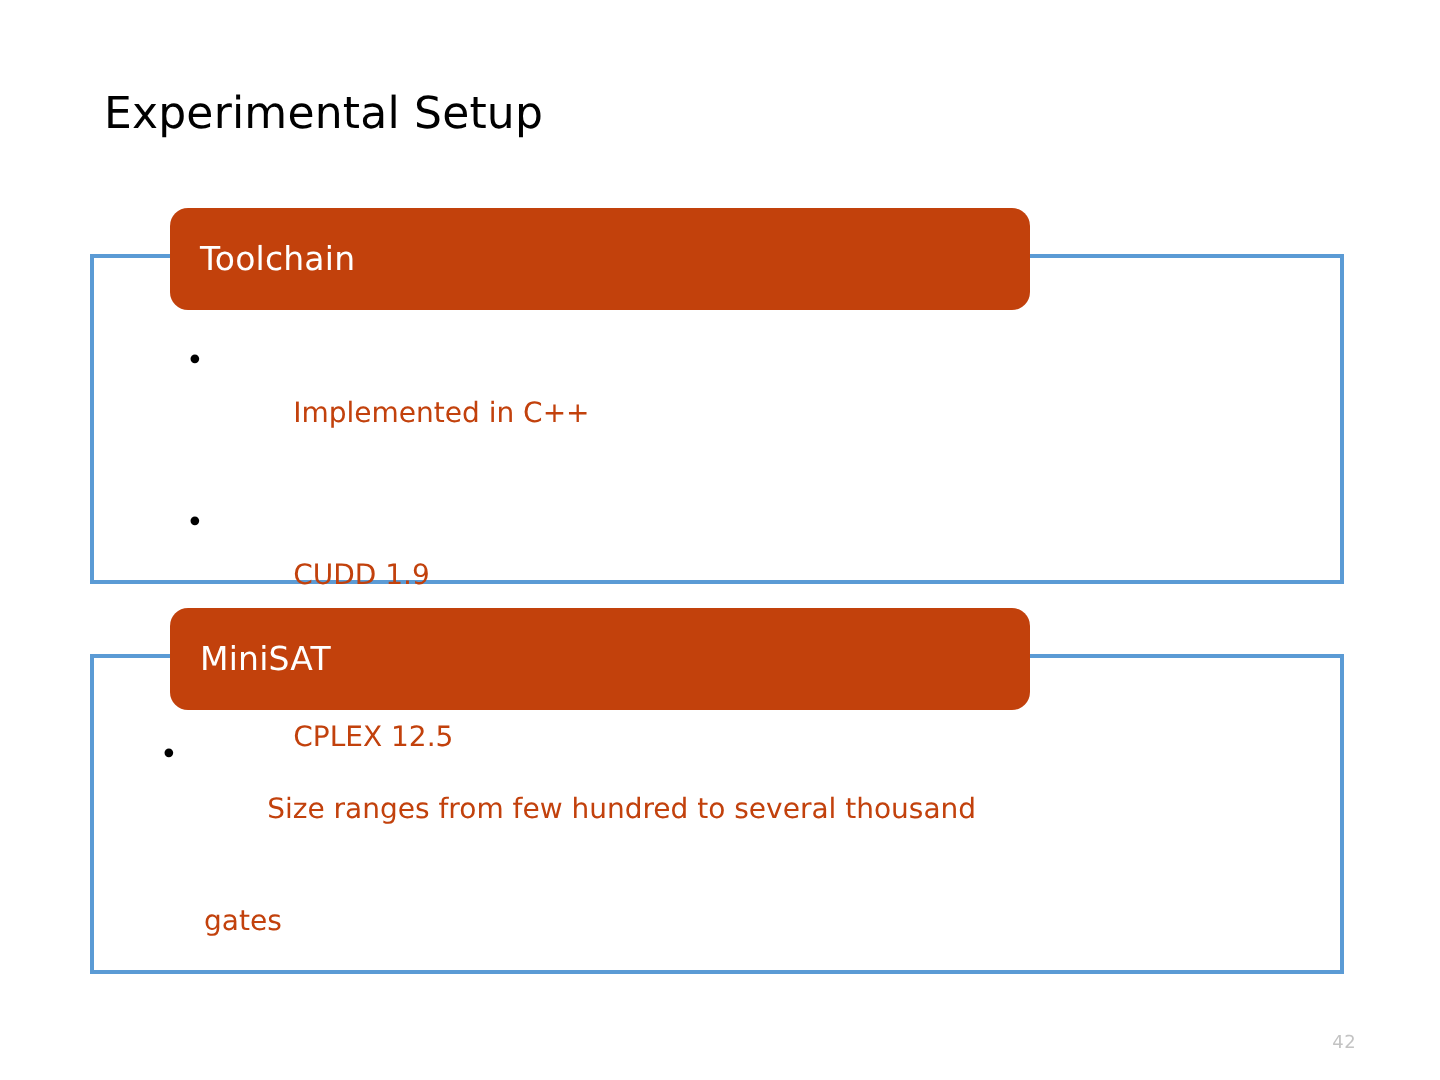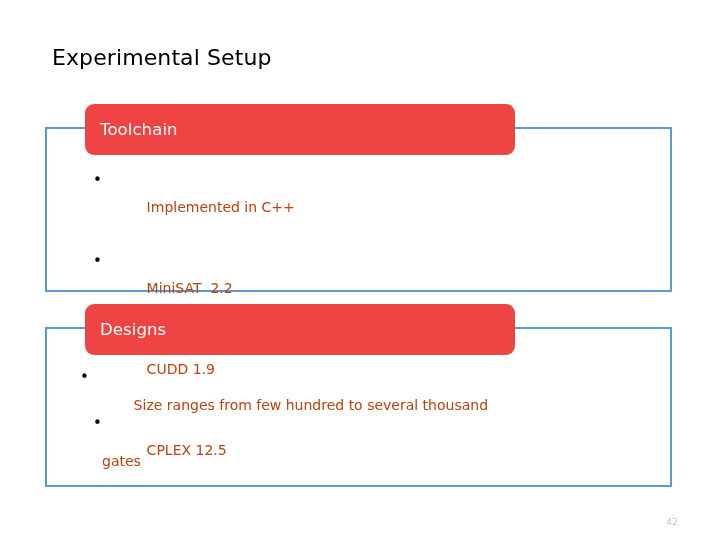--- a/index.html
+++ b/index.html
@@ -58,21 +58,21 @@
     background: transparent;
   }
 
   
   .group-header {
     position: absolute;
     left: 40px;
     top: -23px;
     width: 430px;
     height: 51px;
-    background: #ef4444;
+    background: #c2410c;
     border-radius: 9px;
     box-sizing: border-box;
     display: flex;
     align-items: center;
     padding-left: 15px;
     z-index: 2;
   }
   .group-header-label {
     color: #ffffff;
     font-size: 16.5px;
@@ -150,37 +150,34 @@
 
     <div class="group-header">
       <span class="group-header-label">Toolchain</span>
     </div>
 
     <ul class="bullet-list bullet-list-1">
       <li class="bullet-item">
         <span>Implemented in C++</span>
       </li>
       <li class="bullet-item">
-        <span>MiniSAT  2.2</span>
-      </li>
-      <li class="bullet-item">
         <span>CUDD 1.9</span>
       </li>
       <li class="bullet-item">
         <span>CPLEX 12.5</span>
       </li>
     </ul>
   </div>
 
   <div class="group group-2">
 
     <div class="group-frame"></div>
 
     <div class="group-header">
-      <span class="group-header-label">Designs</span>
+      <span class="group-header-label">MiniSAT</span>
     </div>
 
     <ul class="bullet-list bullet-list-2">
       <li class="bullet-item">
         <span>Size ranges from few hundred to several thousand</span>
         <span class="cont-line">gates</span>
       </li>
 
     </ul>
   </div>

